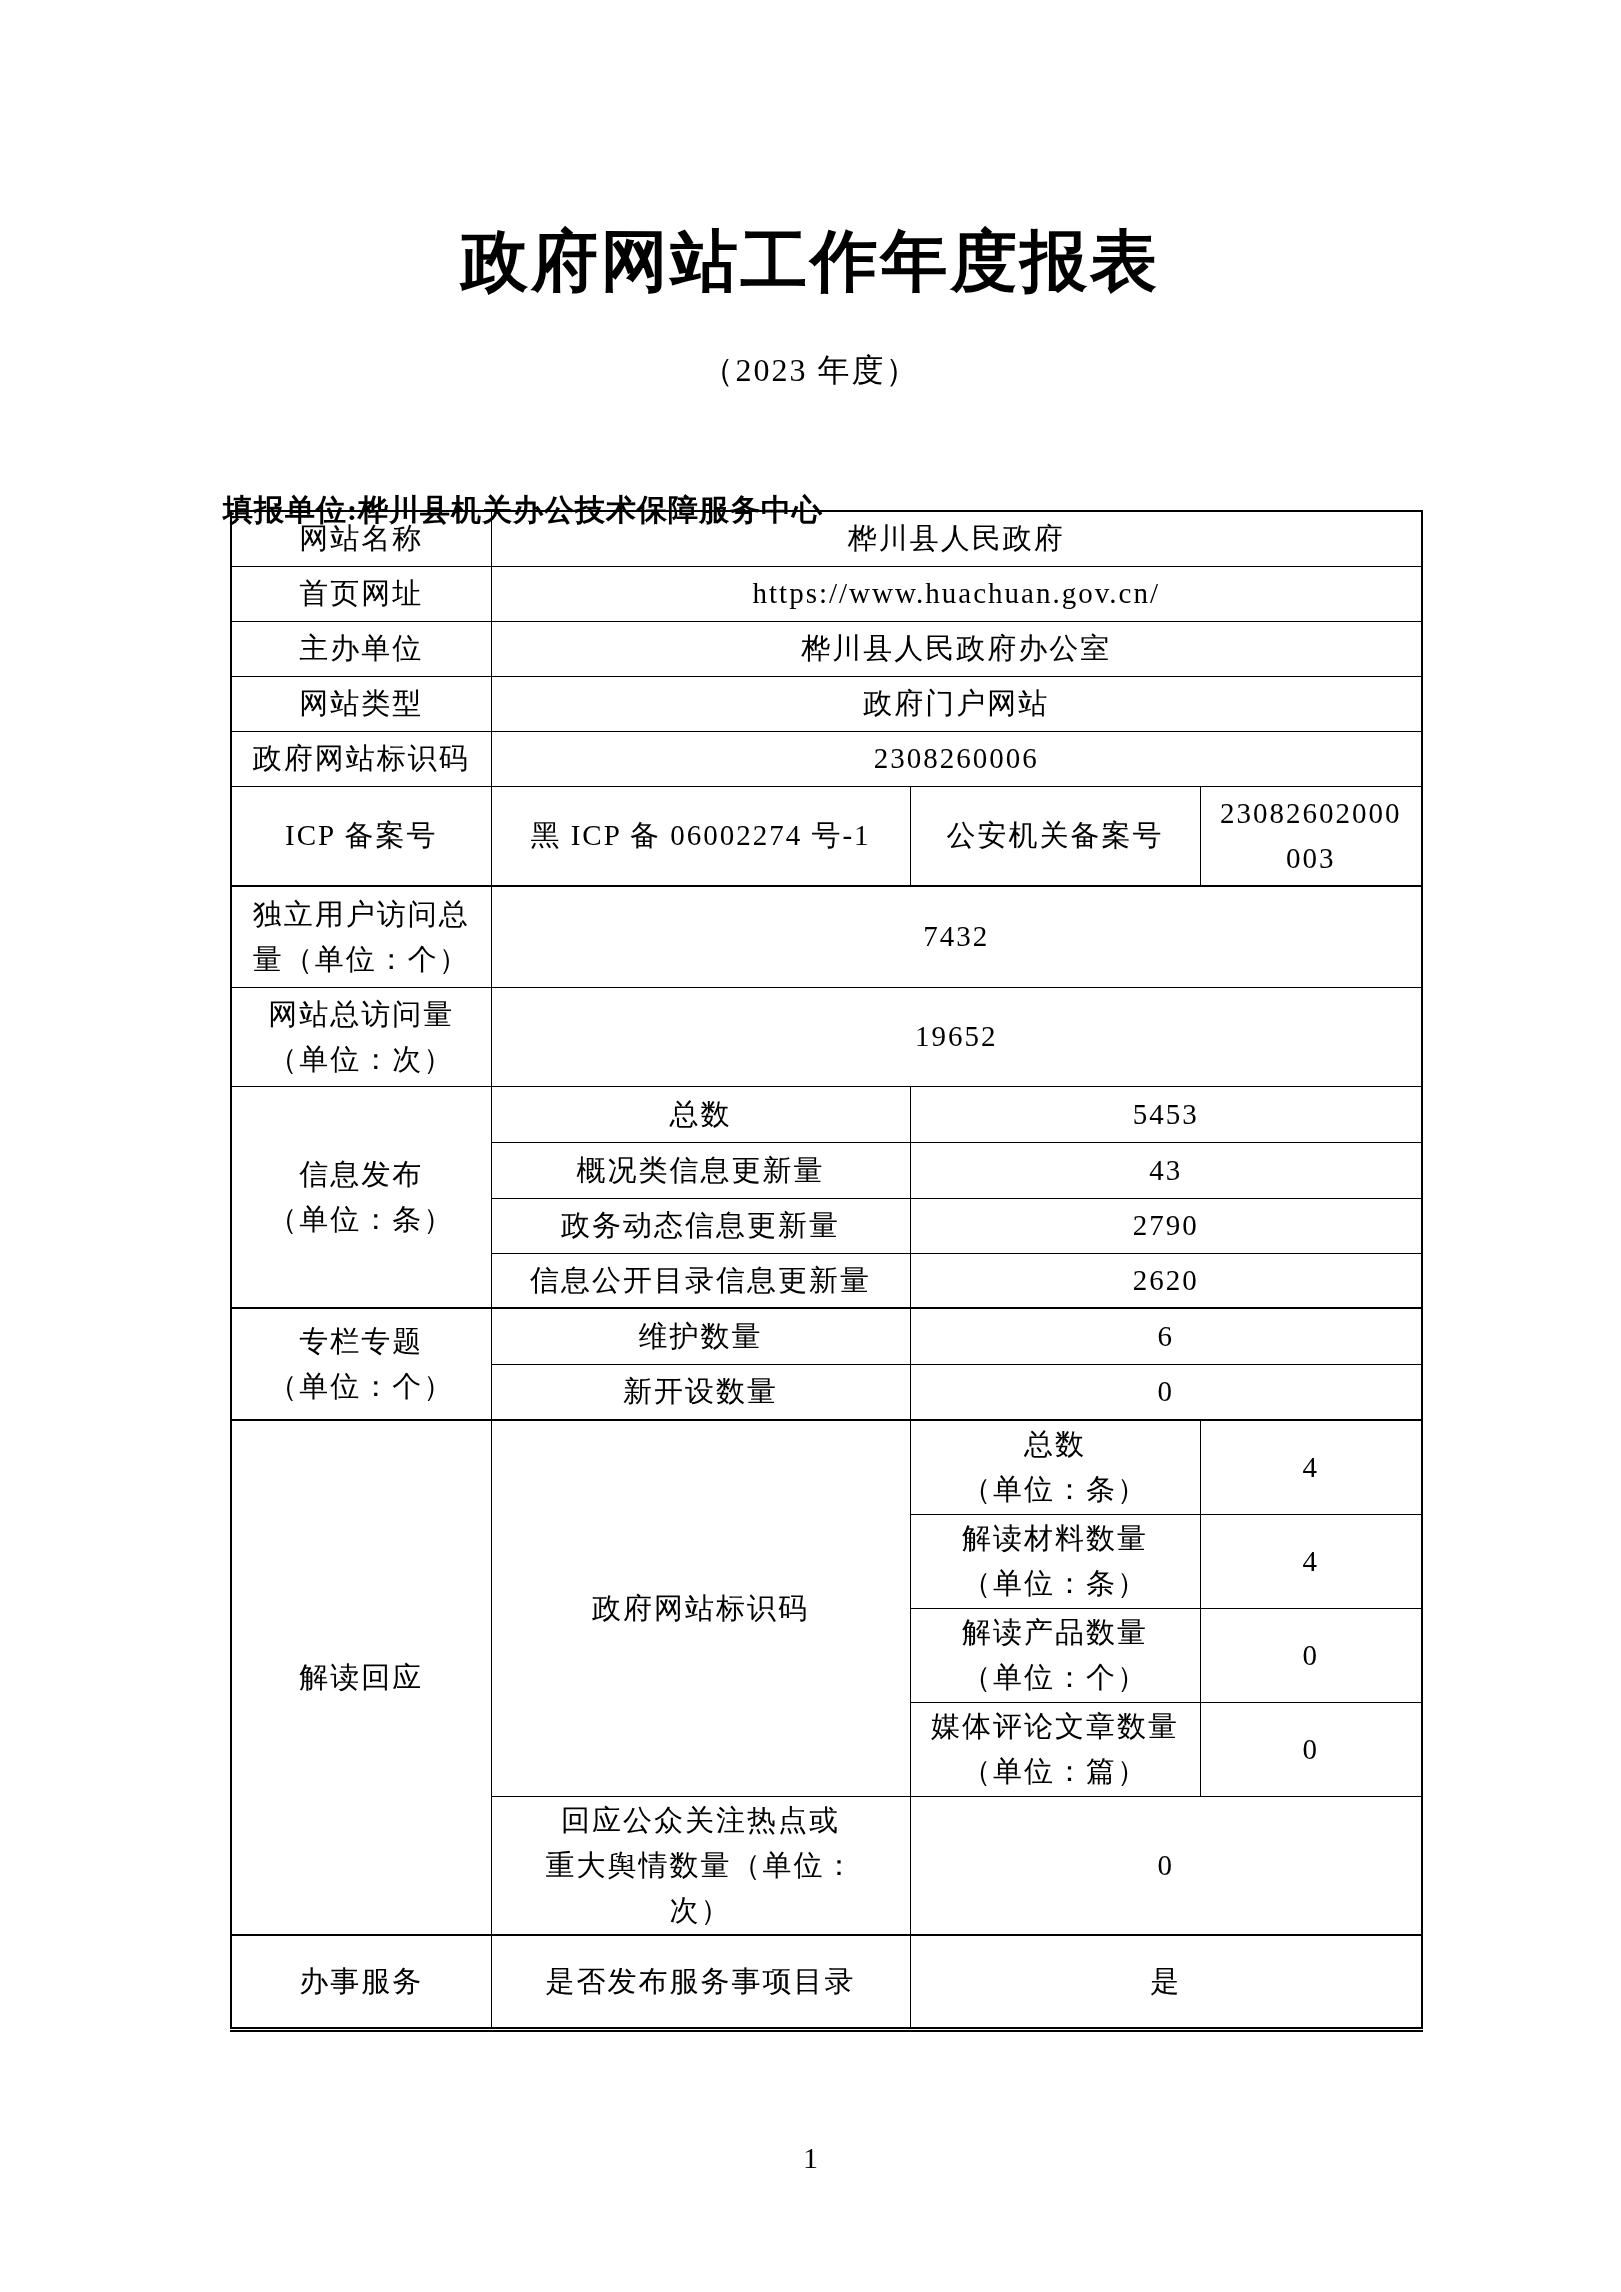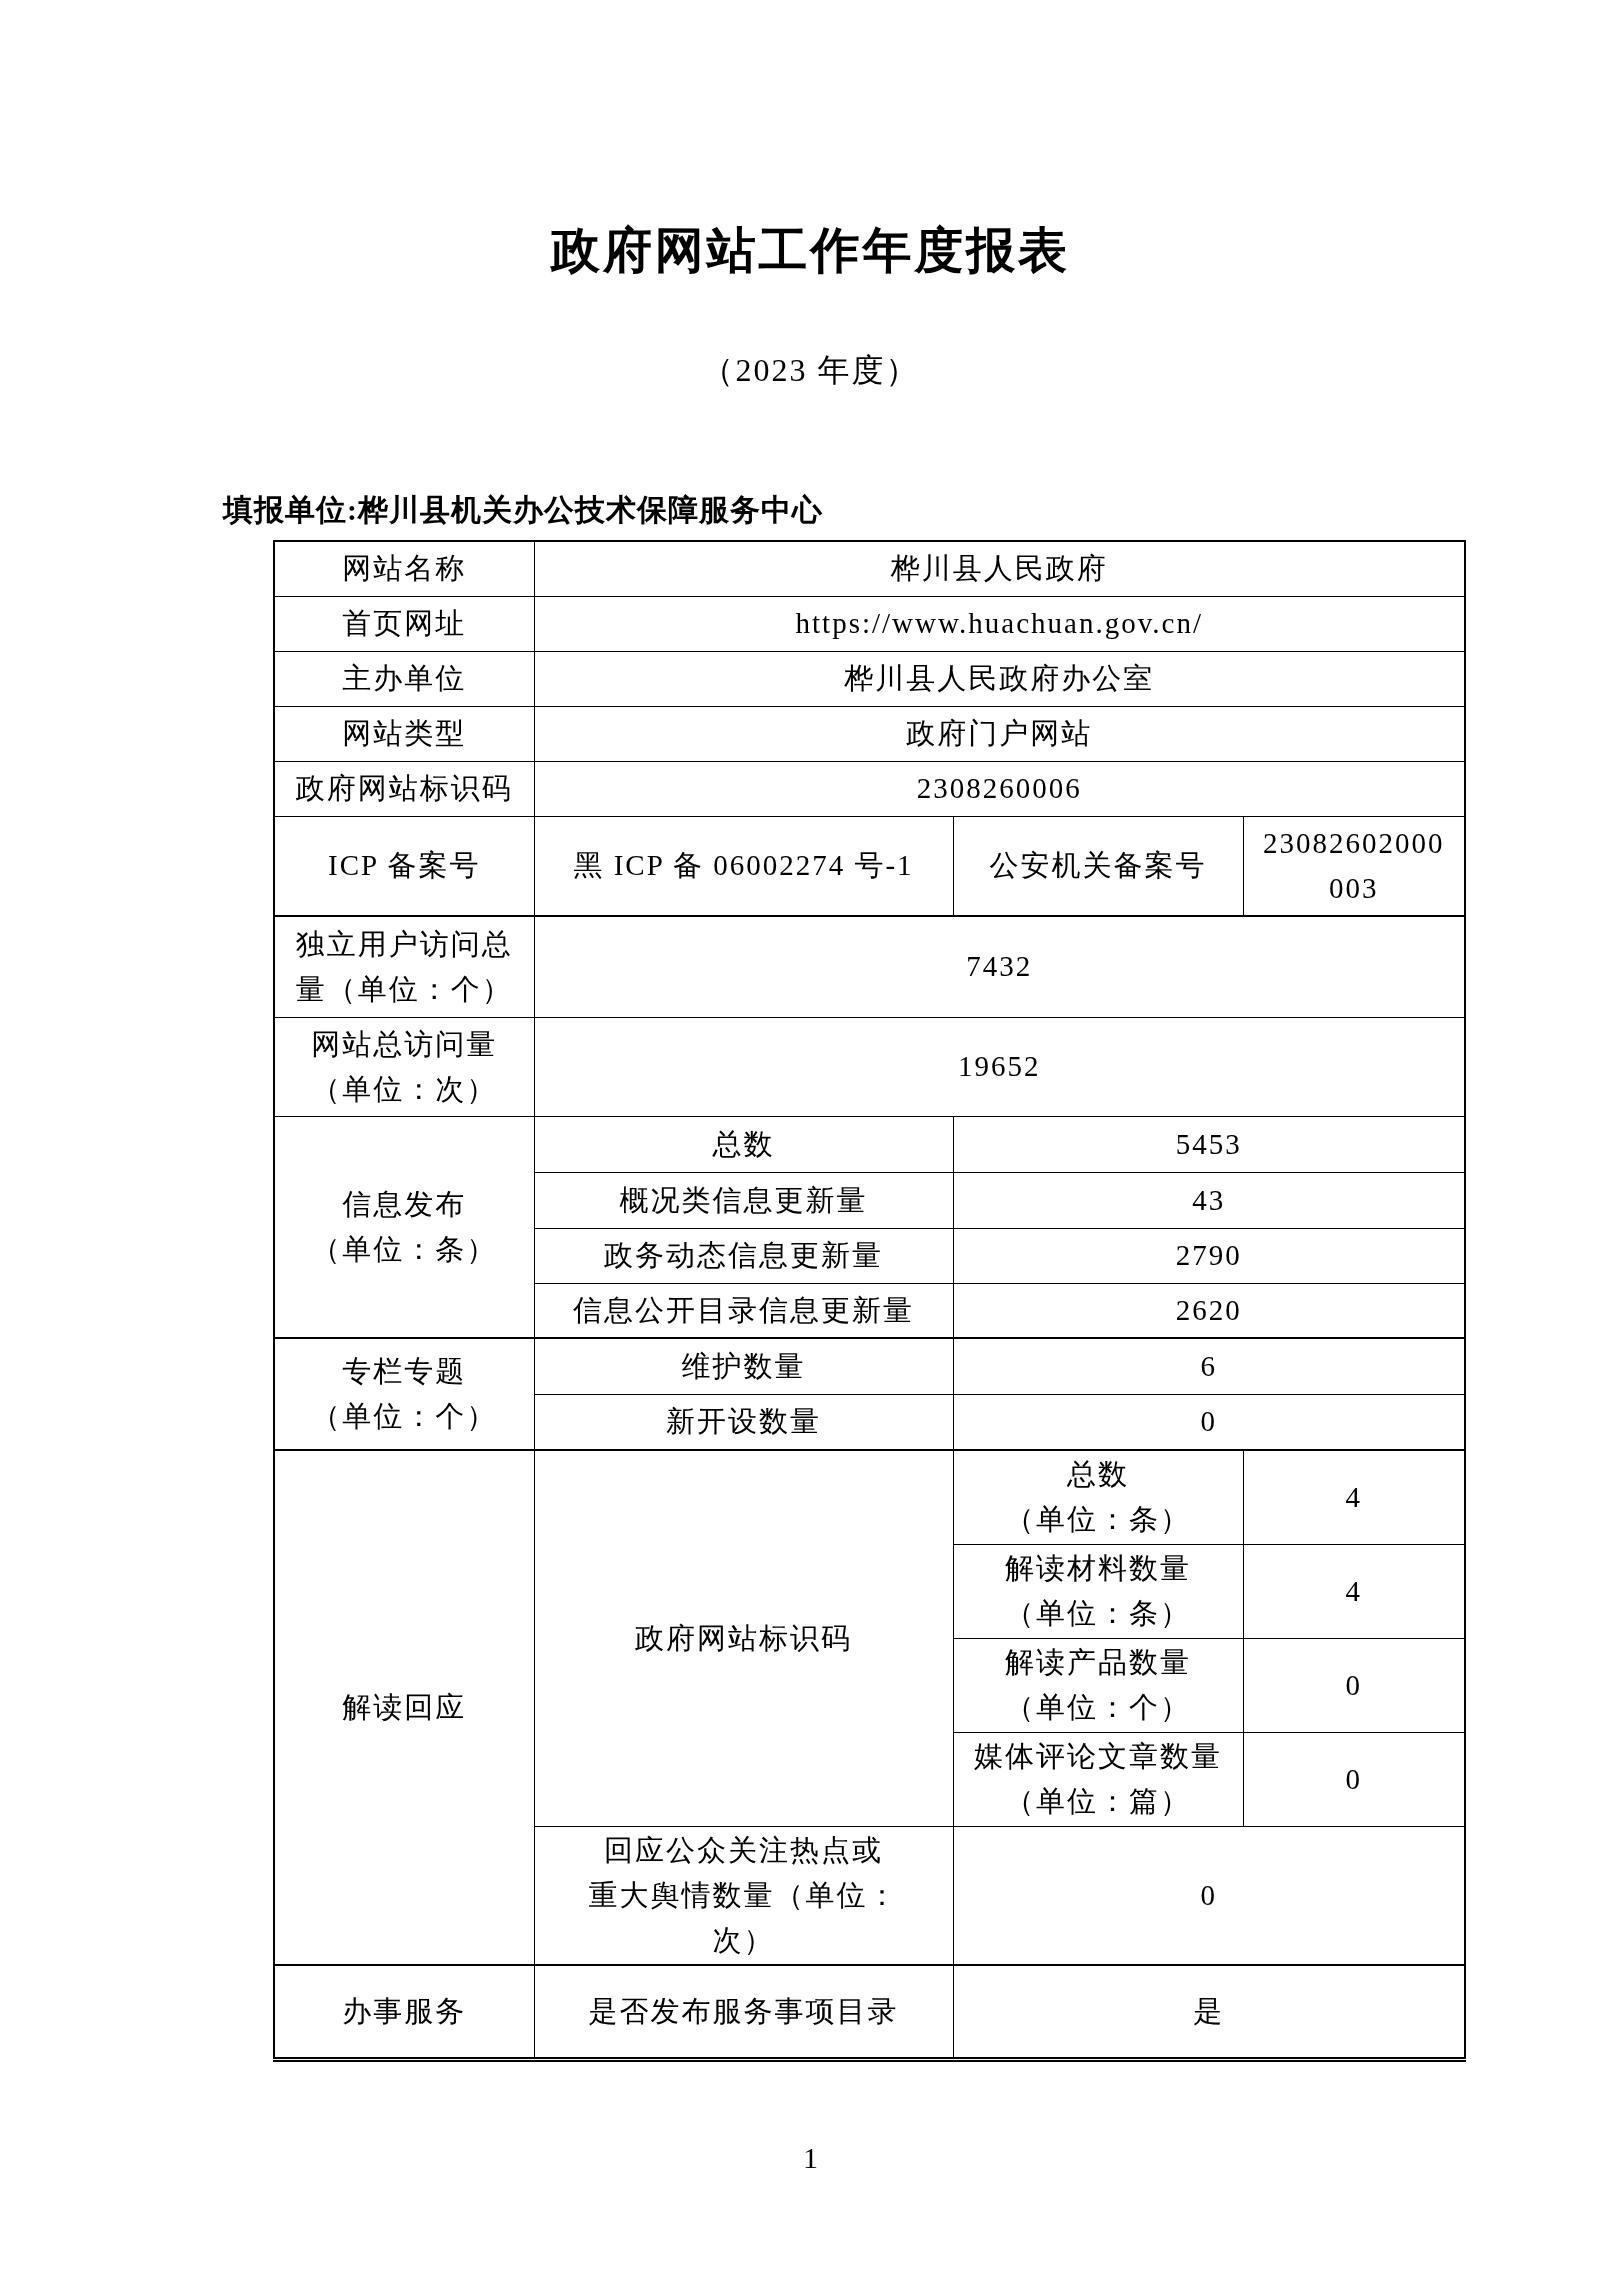--- a/index.html
+++ b/index.html
@@ -10,48 +10,47 @@
     height:2293px;
     background:#ffffff;
     color:#000;
     font-family:"Liberation Serif","DejaVu Serif",serif;
     overflow:hidden;
   }
   .doc-title {
     position:absolute;
     top:223px; left:0; width:100%;
     text-align:center;
-    font-size:49px;
+    font-size:67px;
     font-weight:700;
     letter-spacing:2.9px;
     line-height:1.15;
   }
   .doc-subtitle {
     position:absolute;
     top:349px; left:0; width:100%;
     text-align:center;
     font-size:32px;
     letter-spacing:2px;
   }
   .report-unit {
     position:absolute;
     top:490px; left:223px;
     font-size:30px;
     font-weight:700;
     letter-spacing:1px;
   }
   table.report-table {
     position:absolute;
-    top:540px; left:230px;
+    top:510px; left:230px;
     width:1191px;
     border-collapse:collapse;
     table-layout:fixed;
     border:2px solid #000;
     border-bottom:5.9px double #000;
-    margin-left:43px;
   }
   table.report-table td {
     border:1px solid #000;
     text-align:center;
     vertical-align:middle;
     font-size:29px;
     letter-spacing:2px;
     line-height:45px;
     white-space:pre-line;
     padding:0 7.8px;

